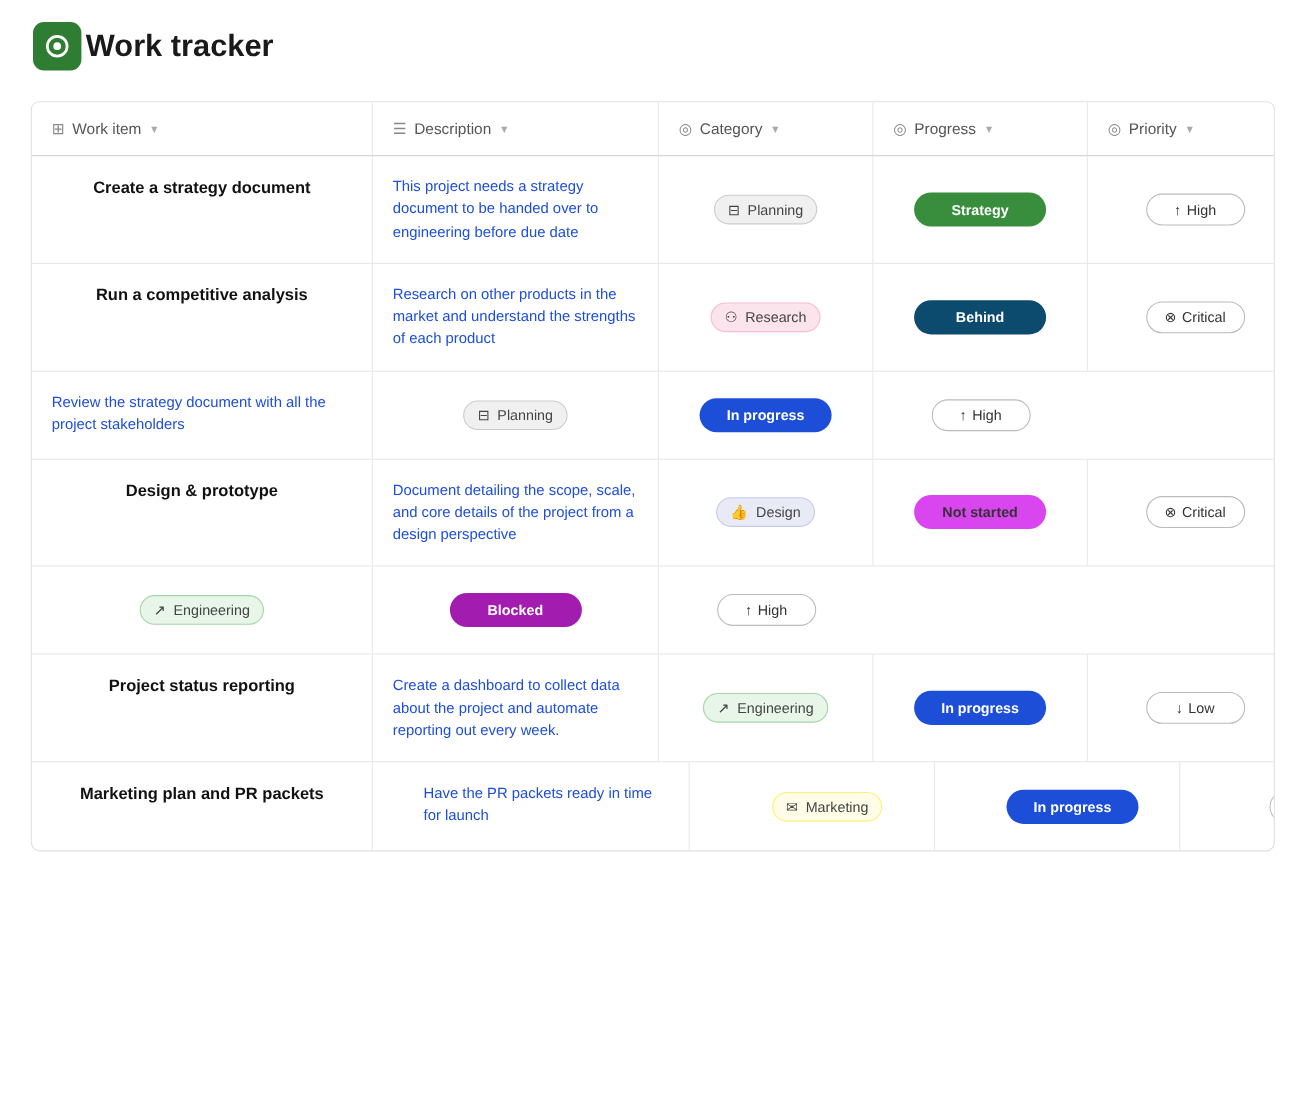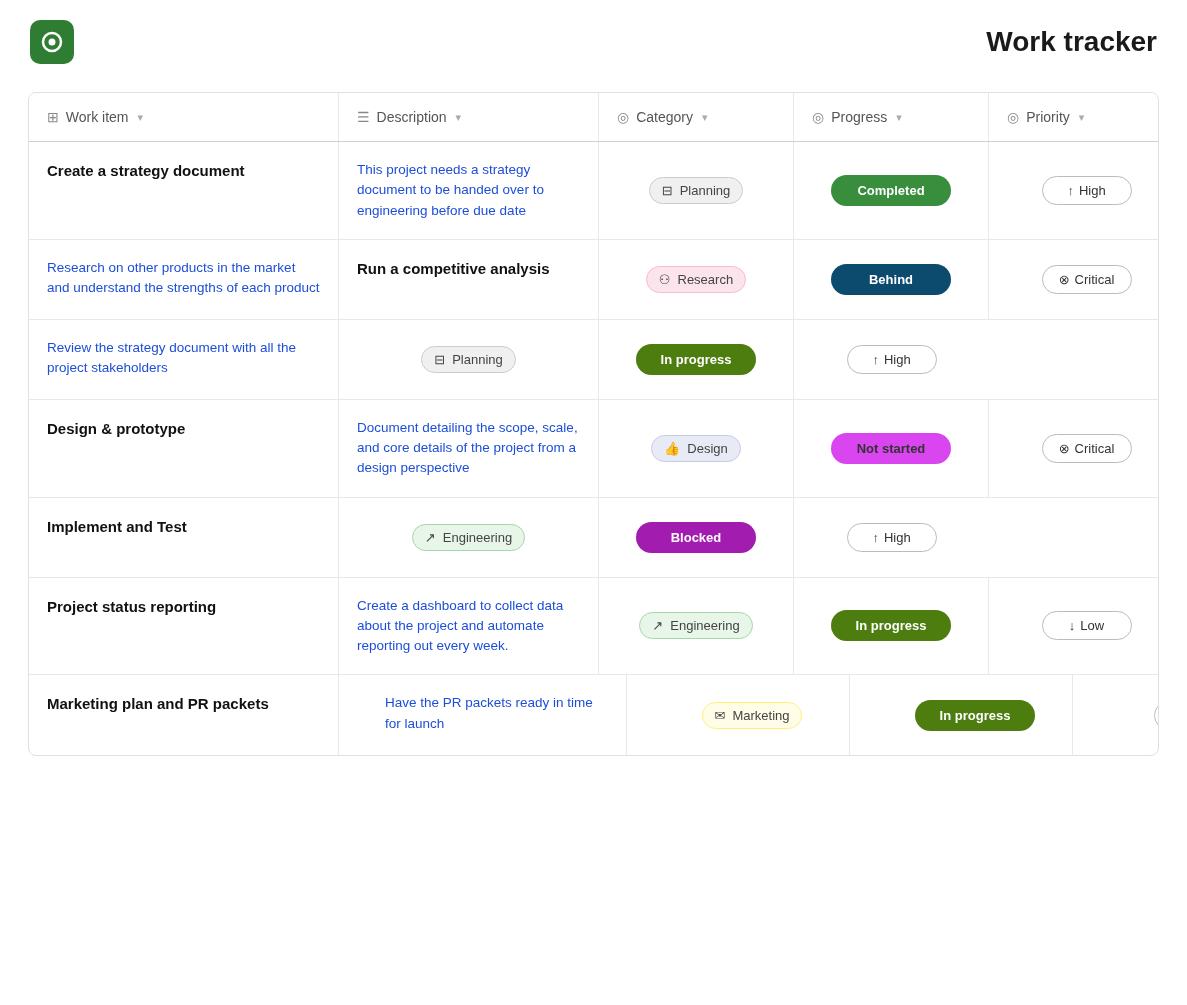--- a/index.html
+++ b/index.html
@@ -7,23 +7,22 @@
       font-family: -apple-system, BlinkMacSystemFont, 'Segoe UI', sans-serif;
       background: #fff;
       color: #1a1a1a;
       min-height: 1005px;
       width: 1187px;
     }
 
     .app-header {
       display: flex;
       align-items: center;
-      gap: 25px;
+      gap: 4px;
       padding: 20px 30px 18px 30px;
-      justify-content: space-between;
     }
 
     .app-logo {
       width: 44px;
       height: 44px;
       background: #2e7d32;
       border-radius: 10px;
       display: flex;
       align-items: center;
       justify-content: center;
@@ -83,20 +82,21 @@
       border-bottom: 1px solid #e8e8e8;
       min-height: 80px;
     }
     .table-row:last-child { border-bottom: none; gap: 28px; }
 
     .cell {
       padding: 18px 18px;
       border-right: 1px solid #e8e8e8;
       display: flex;
       align-items: center;
+      justify-content: center;
     }
     .cell:last-child { border-right: none; }
 
     .cell-work-item {
       font-size: 15px;
       font-weight: 600;
       color: #111;
       align-items: flex-start;
       padding-top: 20px;
     }
@@ -165,21 +165,21 @@
       border-radius: 20px;
       font-size: 13px;
       font-weight: 600;
       color: #fff;
       min-width: 120px;
       text-align: center;
     }
 
     .badge-completed { background: #388e3c; }
     .badge-behind { background: #0c4a6e; }
-    .badge-in-progress { background: #4d7c0f; }
+    .badge-in-progress { background: #1d4ed8; }
     .badge-not-started { background: #d946ef; color: #333; }
     .badge-blocked { background: #a21caf; }
 
     
     .badge-priority {
       display: inline-flex;
       align-items: center;
       gap: 5px;
       padding: 6px 16px;
       border-radius: 20px;
@@ -243,36 +243,36 @@
       <span>This project needs a strategy document to be handed over to engineering before due date</span>
     </div>
     <div class="cell cell-category">
       <span class="badge-category badge-planning">
         <span><span style="font-size:13px;margin-right:1px;">⊟</span></span>
         <span>Planning</span>
       </span>
     </div>
     <div class="cell cell-progress">
       <span class="badge-progress badge-completed">
-        Completed
+        Strategy
       </span>
     </div>
     <div class="cell cell-priority">
       <span class="badge-priority">
         <span style="font-size:13px;">↑</span>
         <span>High</span>
       </span>
     </div>
   </div>
       <div class="table-row">
-    <div class="cell cell-description">
-      <span>Research on other products in the market and understand the strengths of each product</span>
-    </div>
     <div class="cell cell-work-item">
       <span>Run a competitive analysis</span>
+    </div>
+    <div class="cell cell-description">
+      <span>Research on other products in the market and understand the strengths of each product</span>
     </div>
     <div class="cell cell-category">
       <span class="badge-category badge-research">
         <span><span style="font-size:13px;margin-right:1px;">⚇</span></span>
         <span>Research</span>
       </span>
     </div>
     <div class="cell cell-progress">
       <span class="badge-progress badge-behind">
         Behind
@@ -326,23 +326,20 @@
       </span>
     </div>
     <div class="cell cell-priority">
       <span class="badge-priority">
         <span style="font-size:13px;">⊗</span>
         <span>Critical</span>
       </span>
     </div>
   </div>
       <div class="table-row">
-    <div class="cell cell-work-item">
-      <span>Implement and Test</span>
-    </div>
     <div class="cell cell-category">
       <span class="badge-category badge-engineering">
         <span><span style="font-size:13px;margin-right:1px;">↗</span></span>
         <span>Engineering</span>
       </span>
     </div>
     <div class="cell cell-progress">
       <span class="badge-progress badge-blocked">
         Blocked
       </span>

